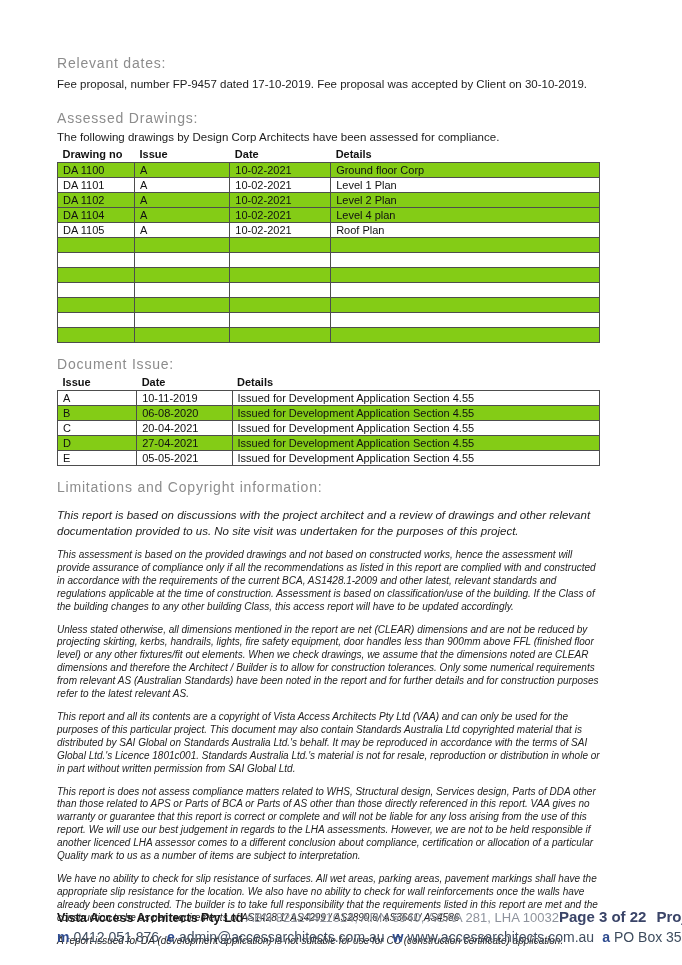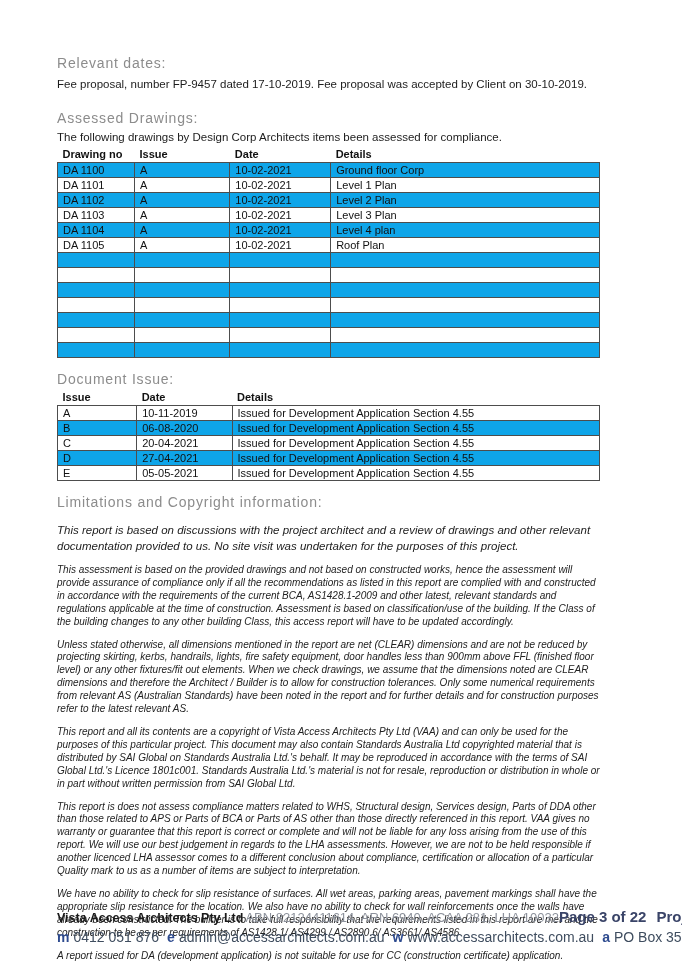--- a/index.html
+++ b/index.html
@@ -53,21 +53,21 @@
   table.doc-table td {
     font-size: 11px;
     line-height: 12px;
     height: 15px;
     padding: 1px 5px;
     border: 1px solid #4d4d4d;
     color: #111;
     overflow: hidden;
     white-space: nowrap;
   }
-  table.doc-table tr.shaded td { background: #0ea5e9; }
+  table.doc-table tr.shaded td { background: #84cc16; }
 
   .lead-para {
     font-size: 11.5px;
     line-height: 16px;
     font-style: italic;
     margin-top: 12px;
     color: #1c1c1c;
   }
   .small-para {
     font-size: 10px;
@@ -122,21 +122,21 @@
 </style>
 </head>
 <body>
 
 <div class="page">
 
   <div class="sec-heading">Relevant dates:</div>
   <div class="body-line">Fee proposal, number FP-9457 dated 17-10-2019. Fee proposal was accepted by Client on 30-10-2019.</div>
 
   <div class="sec-heading gap-lg">Assessed Drawings:</div>
-  <div class="intro-line">The following drawings by Design Corp Architects items been assessed for compliance.</div>
+  <div class="intro-line">The following drawings by Design Corp Architects have been assessed for compliance.</div>
 
   <table class="doc-table">
     <colgroup>
       <col style="width:14.2%">
         <col style="width:17.6%">
         <col style="width:18.6%">
         <col style="width:49.6%">
     </colgroup>
     <thead>
       <tr>
@@ -158,26 +158,20 @@
           <td>A</td>
           <td>10-02-2021</td>
           <td>Level 1 Plan</td>
         </tr>
         <tr class="shaded">
           <td>DA 1102</td>
           <td>A</td>
           <td>10-02-2021</td>
           <td>Level 2 Plan</td>
         </tr>
-        <tr>
-          <td>DA 1103</td>
-          <td>A</td>
-          <td>10-02-2021</td>
-          <td>Level 3 Plan</td>
-        </tr>
         <tr class="shaded">
           <td>DA 1104</td>
           <td>A</td>
           <td>10-02-2021</td>
           <td>Level 4 plan</td>
         </tr>
         <tr>
           <td>DA 1105</td>
           <td>A</td>
           <td>10-02-2021</td>

